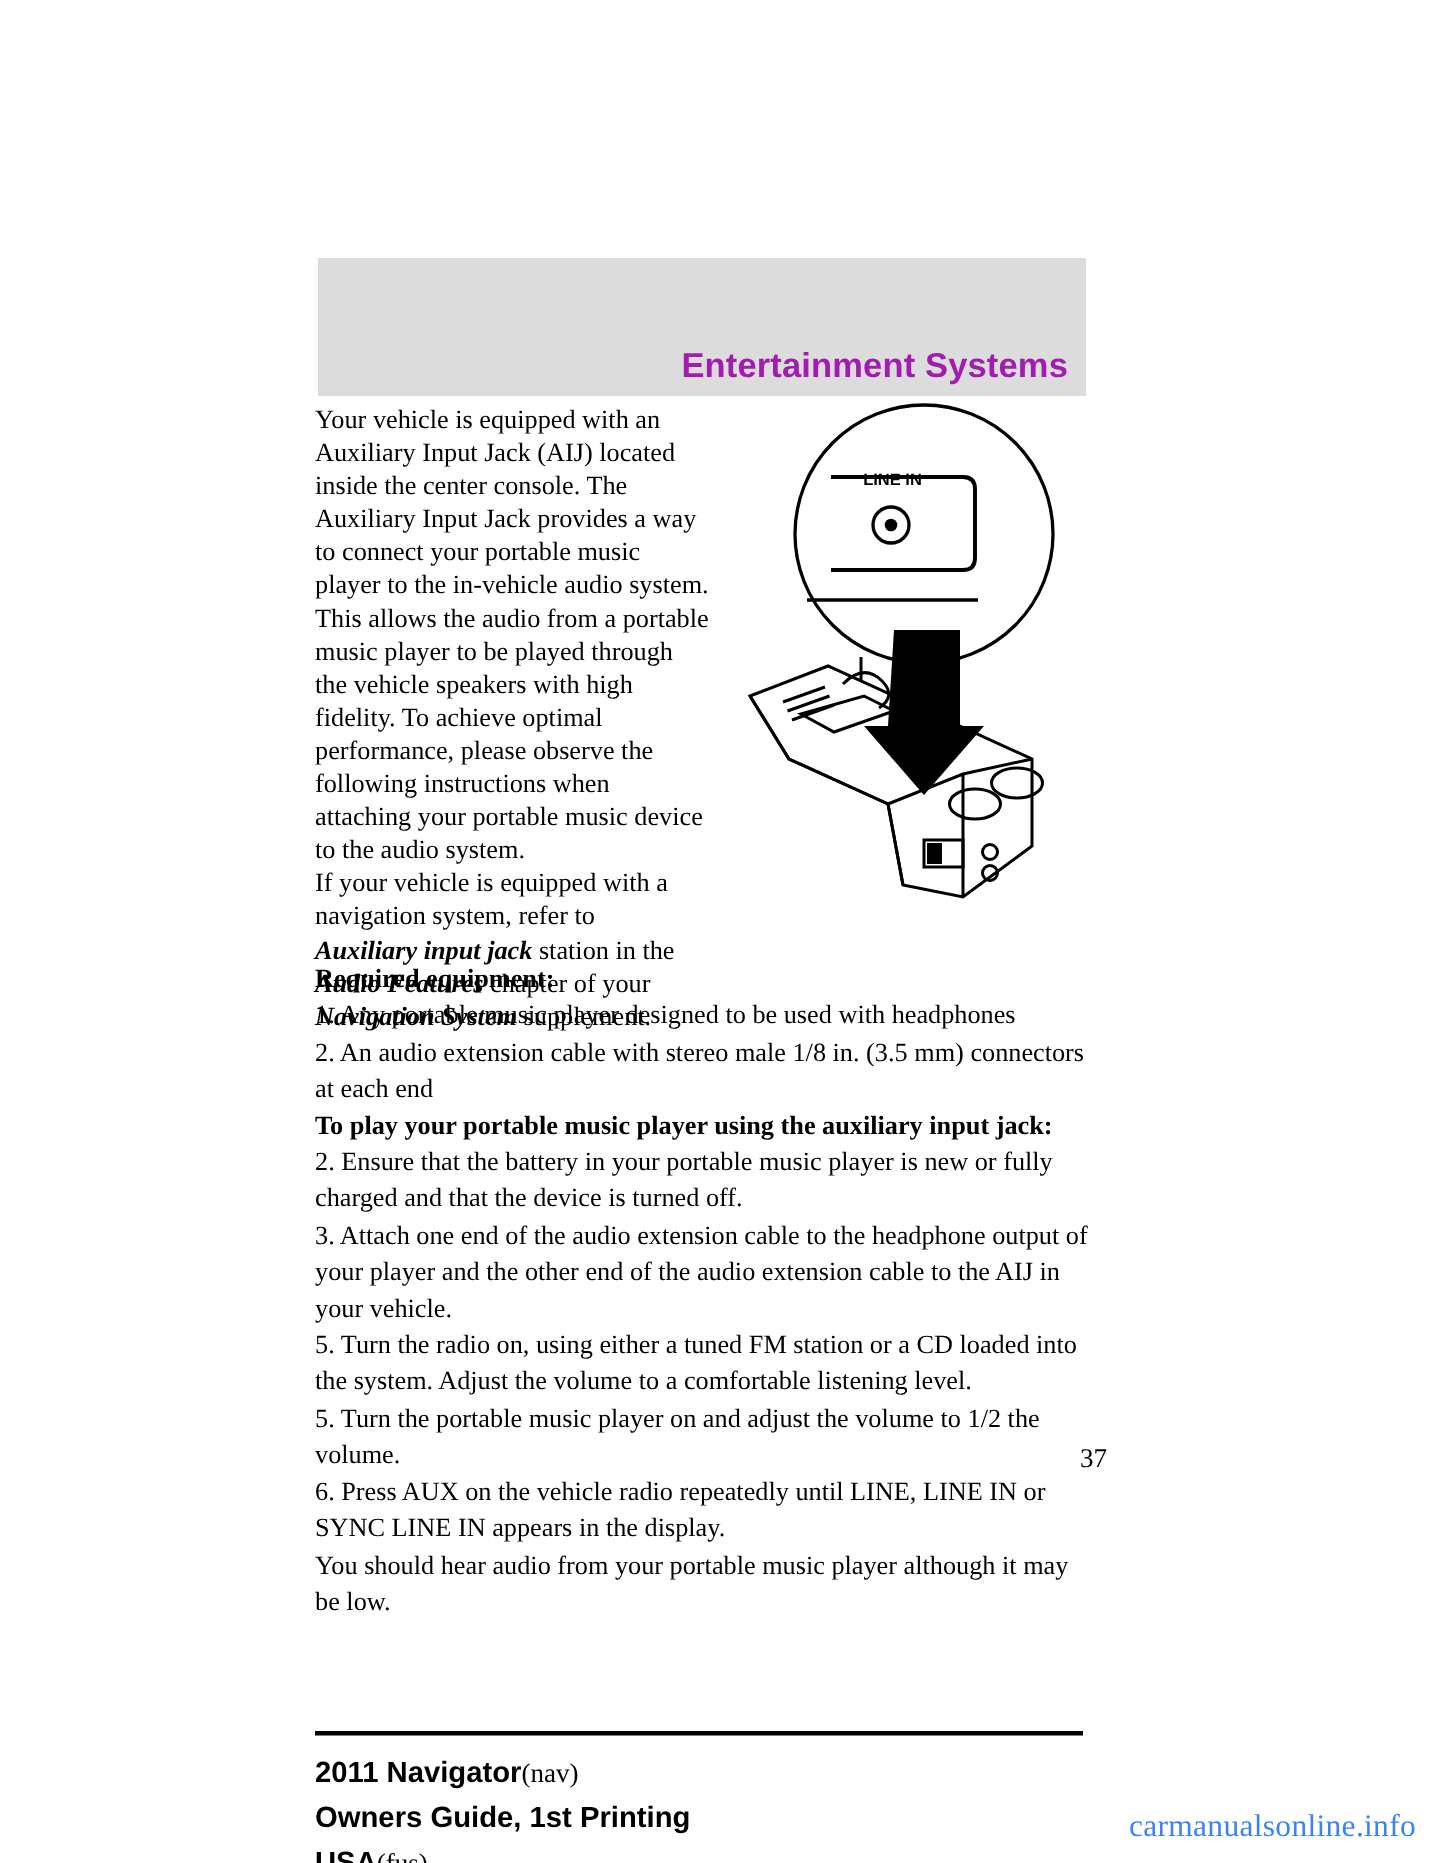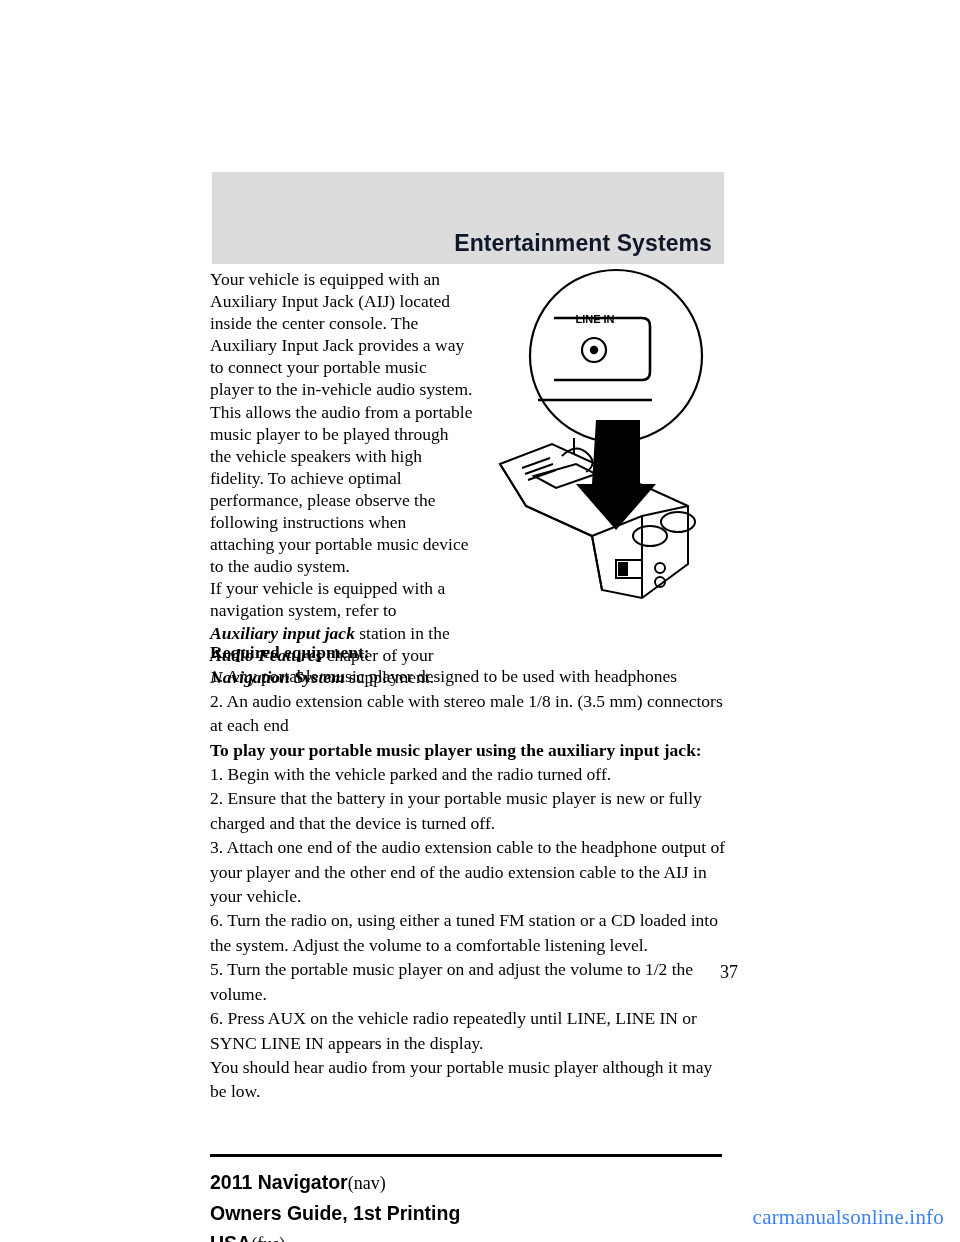--- a/index.html
+++ b/index.html
@@ -33,21 +33,21 @@
     background: #dcdcdc;
   }
   .header-title {
     position: absolute;
     right: 12px;
     bottom: 7px;
     font-family: "Liberation Sans", sans-serif;
     font-weight: bold;
     font-size: 23px;
     letter-spacing: 0.1px;
-    color: #0f172a;
+    color: #a21caf;
     white-space: nowrap;
   }
 
   
   .intro-col {
     position: absolute;
     left: 210px;
     top: 268px;
     width: 264px;
     font-size: 17.5px;
@@ -188,24 +188,23 @@
     </svg>
   </div>
 
   <div class="body-col">
 
     <p class="bold">Required equipment:</p>
     <p>1. Any portable music player designed to be used with headphones</p>
     <p>2. An audio extension cable with stereo male 1/8 in. (3.5 mm) connectors at each end</p>
 
     <p class="bold">To play your portable music player using the auxiliary input jack:</p>
-    <p>1. Begin with the vehicle parked and the radio turned off.</p>
     <p>2. Ensure that the battery in your portable music player is new or fully charged and that the device is turned off.</p>
     <p>3. Attach one end of the audio extension cable to the headphone output of your player and the other end of the audio extension cable to the AIJ in your vehicle.</p>
-    <p>6. Turn the radio on, using either a tuned FM station or a CD loaded into the system. Adjust the volume to a comfortable listening level.</p>
+    <p>5. Turn the radio on, using either a tuned FM station or a CD loaded into the system. Adjust the volume to a comfortable listening level.</p>
     <p>5. Turn the portable music player on and adjust the volume to 1/2 the volume.</p>
     <p>6. Press AUX on the vehicle radio repeatedly until LINE, LINE IN or SYNC LINE IN appears in the display.</p>
     <p>You should hear audio from your portable music player although it may be low.</p>
   </div>
 
   <div class="page-number">37</div>
 
   <div class="footer">
     <div class="footer-rule"></div>
     <div class="footer-line">

